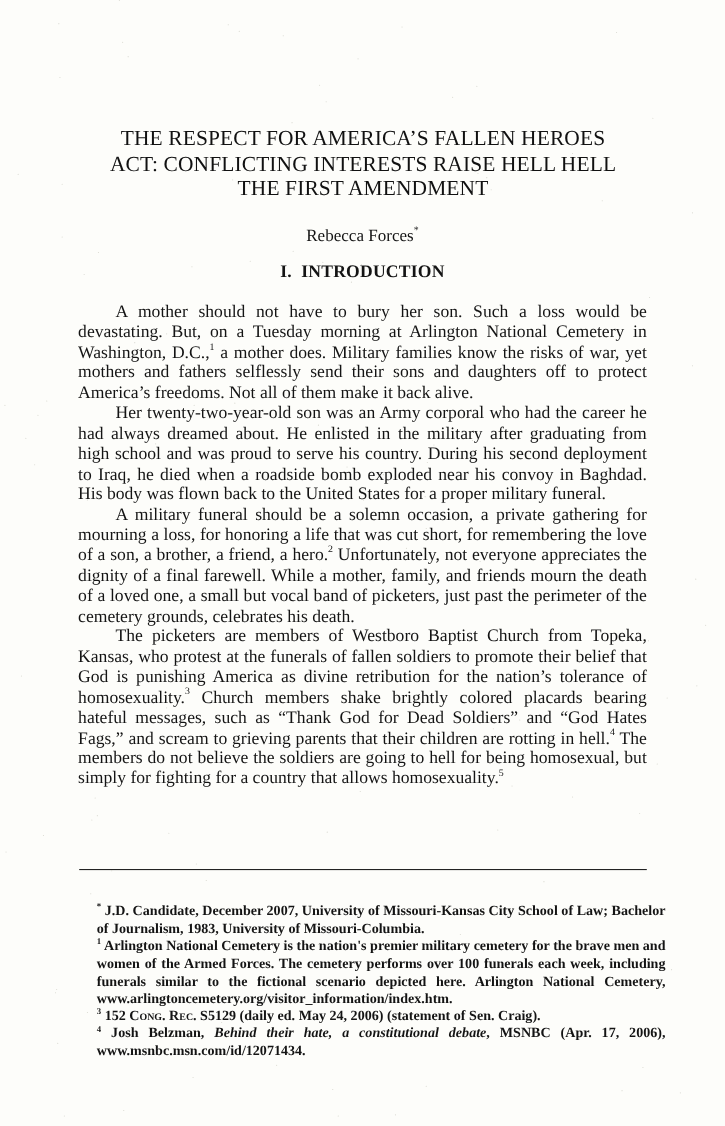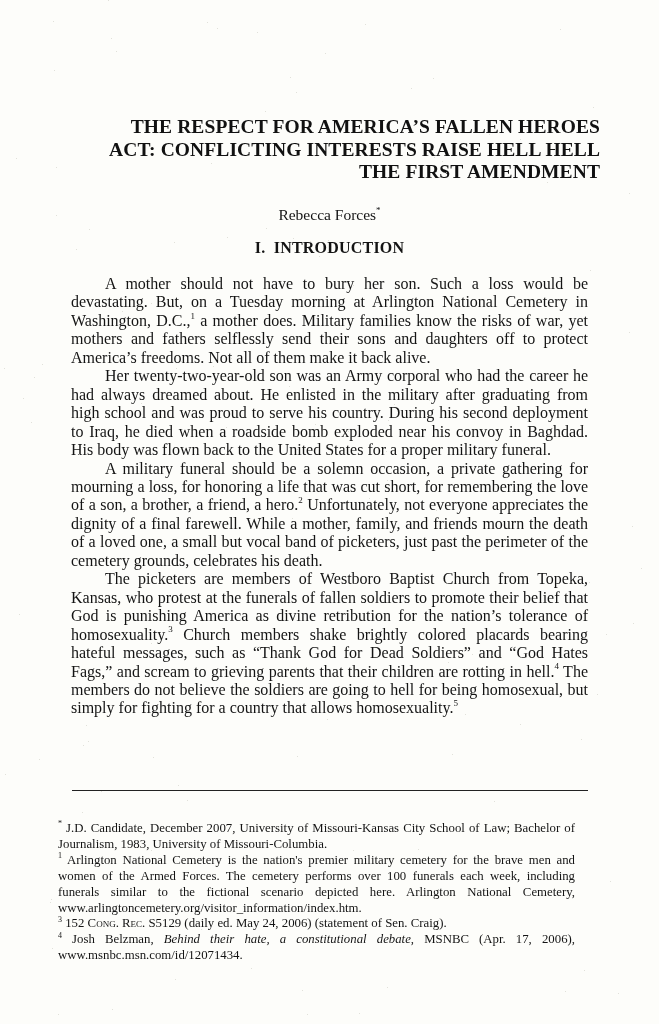--- a/index.html
+++ b/index.html
@@ -19,22 +19,22 @@
     position: absolute;
     left: 0; top: 0;
     width: 659px; height: 1024px;
     background: #fdfdfa;
   }
   .title {
     position: absolute;
     left: 60px;
     width: 540px;
     top: 116px;
-    text-align: right;
-    font-weight: bold;
+    text-align: center;
+    font-weight: normal;
     font-size: 19.5px;
     line-height: 22.5px;
     letter-spacing: 0.1px;
     color: #111;
   }
   .title div { white-space: nowrap; }
   .author {
     position: absolute;
     left: 0; width: 659px;
     top: 205px;
@@ -75,25 +75,26 @@
   .rule {
     position: absolute;
     left: 72px;
     width: 516px;
     top: 790px;
     height: 0;
     border-top: 1.5px solid #222;
   }
   .footnotes {
     position: absolute;
-    left: 58px;
+    left: 88px;
     width: 517px;
     top: 821px;
     font-size: 12.8px;
     line-height: 15.9px;
+    font-weight: bold;
   }
   .fn {
     margin: 0;
     text-align: justify;
   }
   .fn .sc {
     font-variant: small-caps;
   }
   .fn i { font-style: italic; }
   .fn sup { font-size: 8px; top: -0.5px; }

